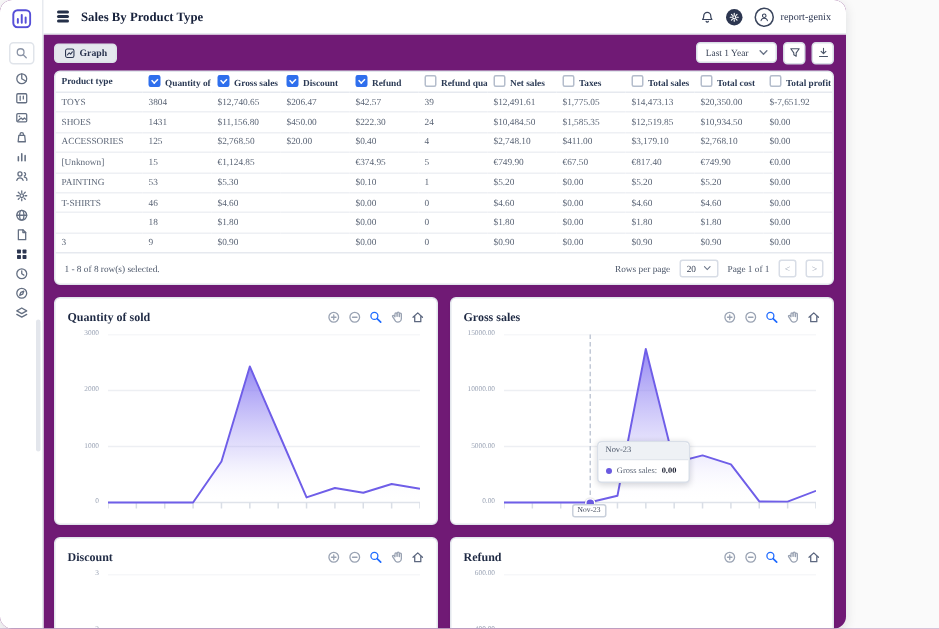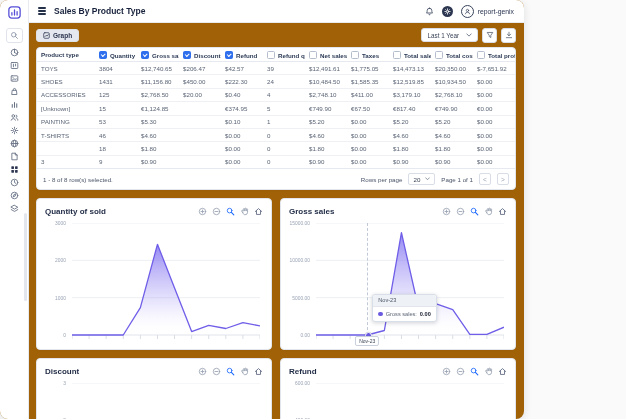--- a/index.html
+++ b/index.html
@@ -1,17 +1,17 @@
 <!DOCTYPE html>
 <html><head>
 <meta charset="utf-8">
 <style>
   html,body{margin:0;padding:0;background:#fafafa;}
   body{width:626px;height:419px;font-family:"Liberation Sans",sans-serif;-webkit-font-smoothing:antialiased;}
-  .screen{position:relative;width:524px;height:419px;background:#a16207;border-radius:8px;overflow:hidden;box-shadow:0 2px 8px rgba(16,24,40,.12);}
+  .screen{position:relative;width:564px;height:419px;background:#701a75;border-radius:8px;overflow:hidden;box-shadow:0 2px 8px rgba(16,24,40,.12);font-family:Liberation Serif, serif;}
 
   
   .sidebar{position:absolute;left:0;top:0;bottom:0;width:28px;background:#fff;border-right:1px solid #e7eaef;display:flex;flex-direction:column;align-items:center;padding-top:4px;z-index:5;}
   .logo{width:16px;height:16px;display:flex;align-items:center;justify-content:center;margin-bottom:8px;}
   .side-nav{display:flex;flex-direction:column;align-items:center;gap:0;width:100%;}
   .side-icon{width:18px;height:13px;display:flex;align-items:center;justify-content:center;color:#646f82;cursor:pointer;}
   .side-icon.boxed{border:1px solid #e0e4ea;border-radius:3px;width:15px;height:13px;margin-bottom:3px;color:#8b94a6;}
   .side-icon.active{color:#2c3650;}
   .side-scroll{position:absolute;right:1px;top:213px;width:3px;height:88px;background:#e3e6ec;border-radius:2px;}
 

